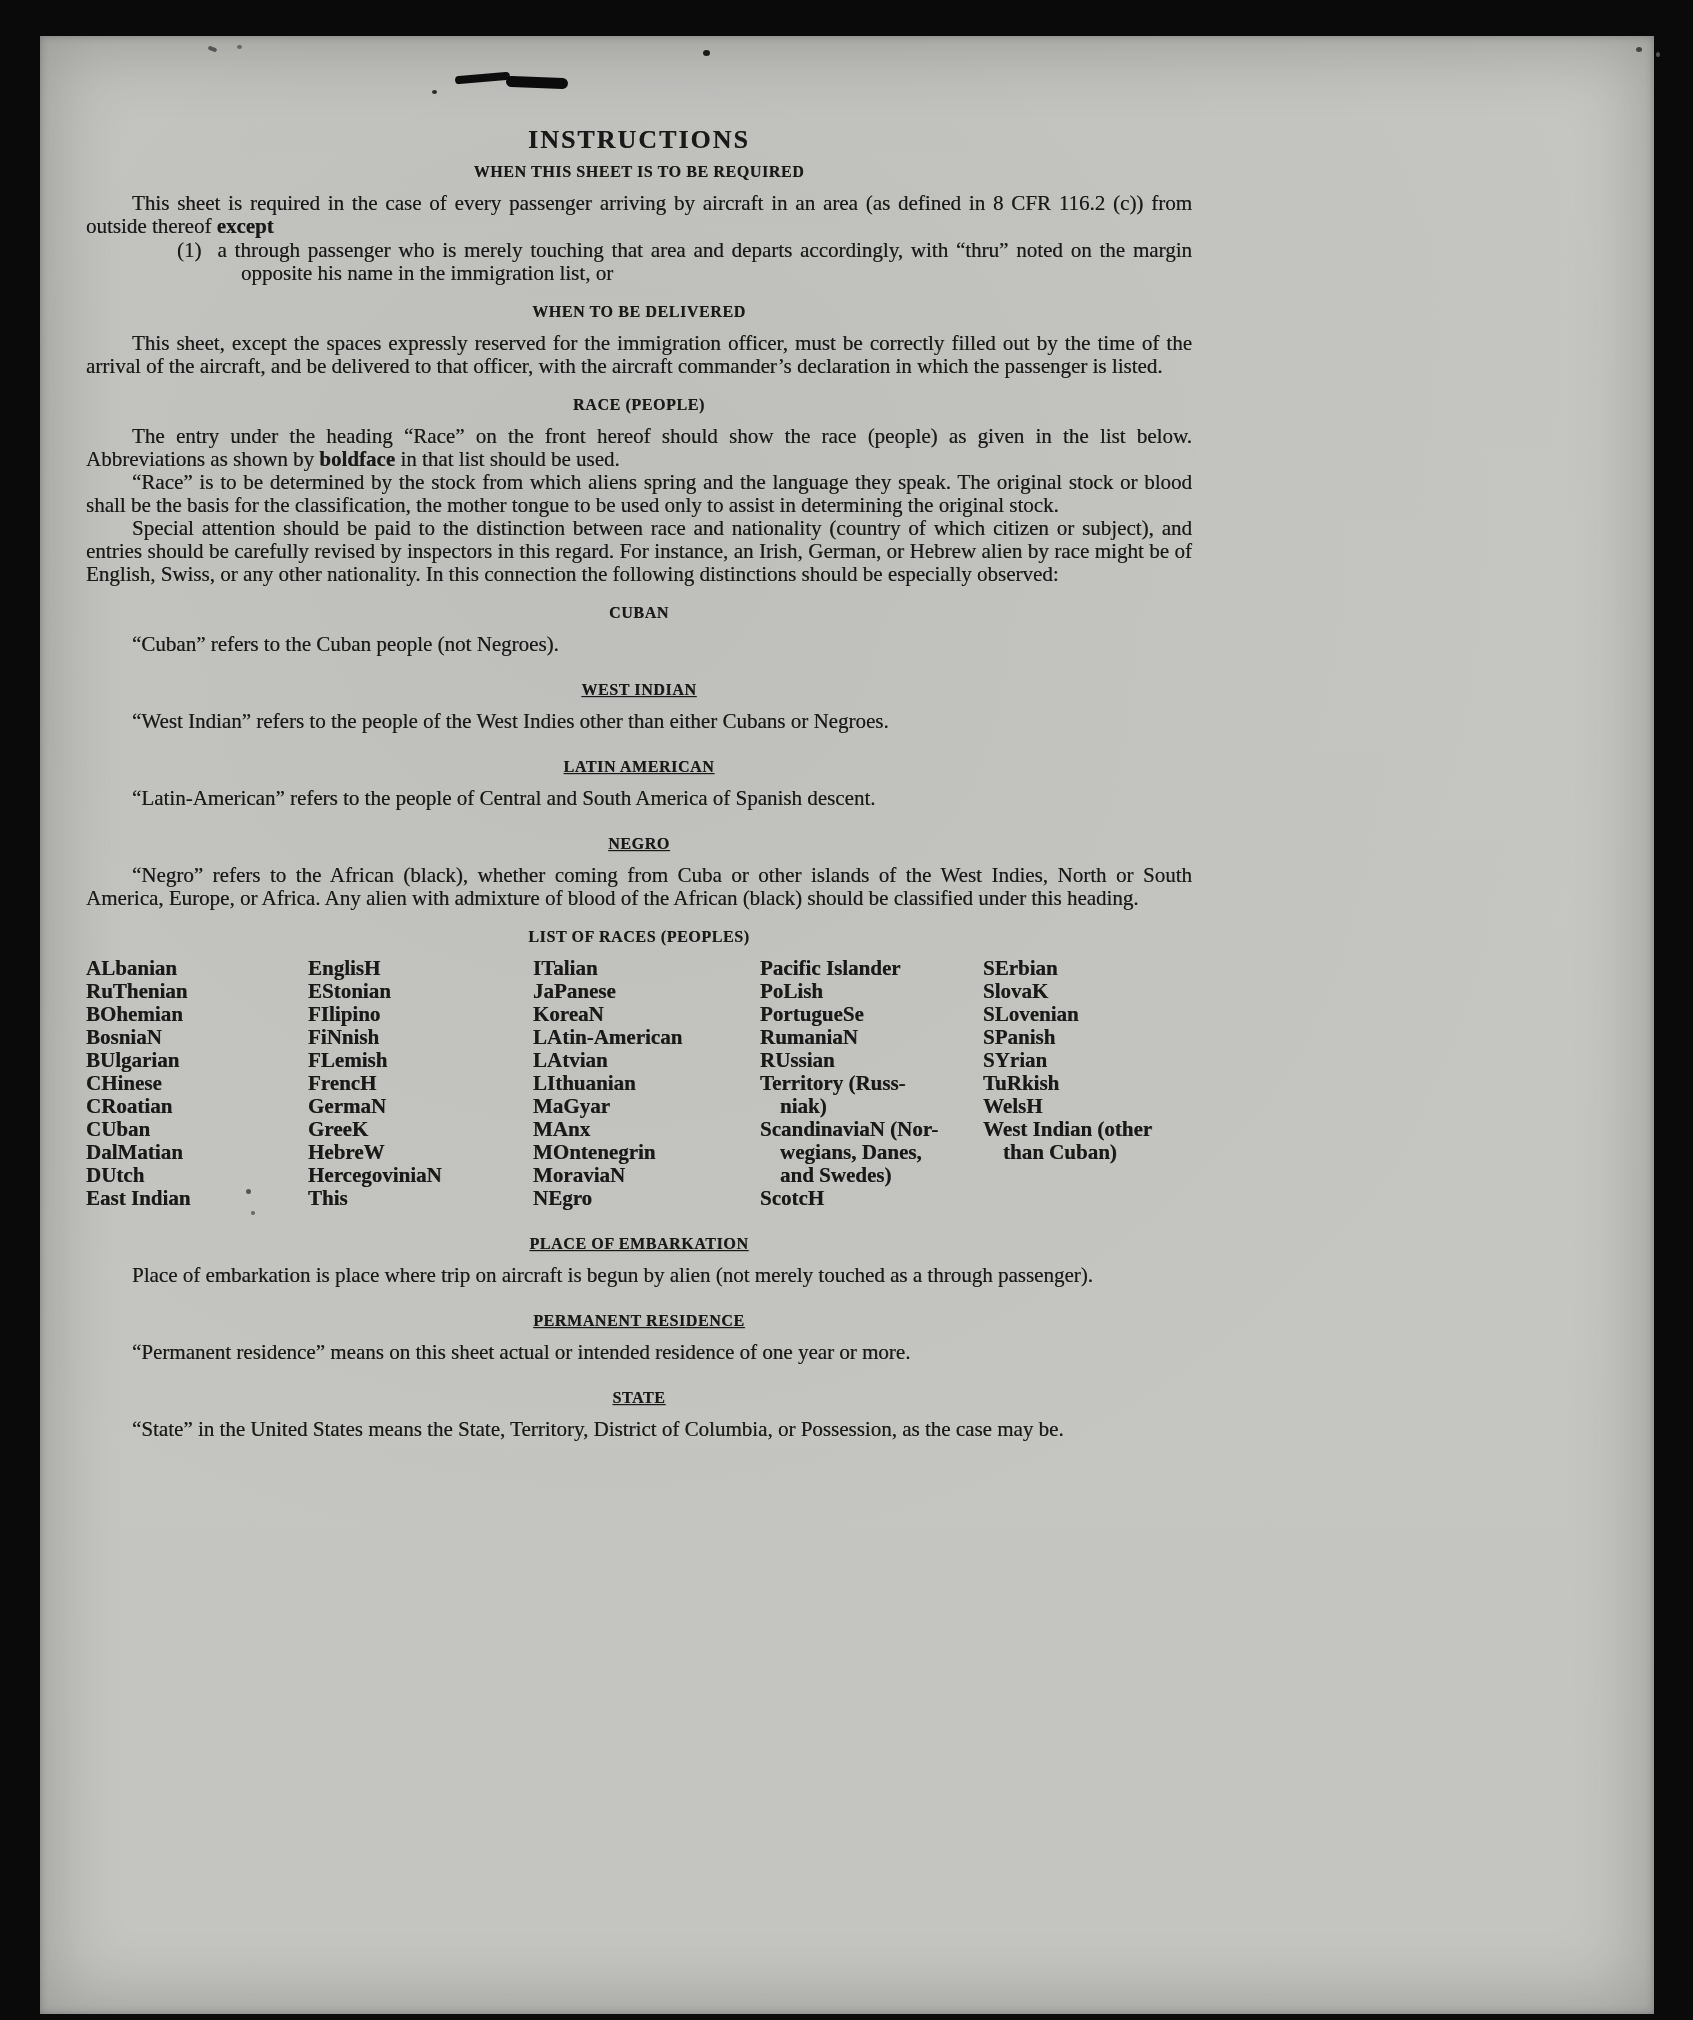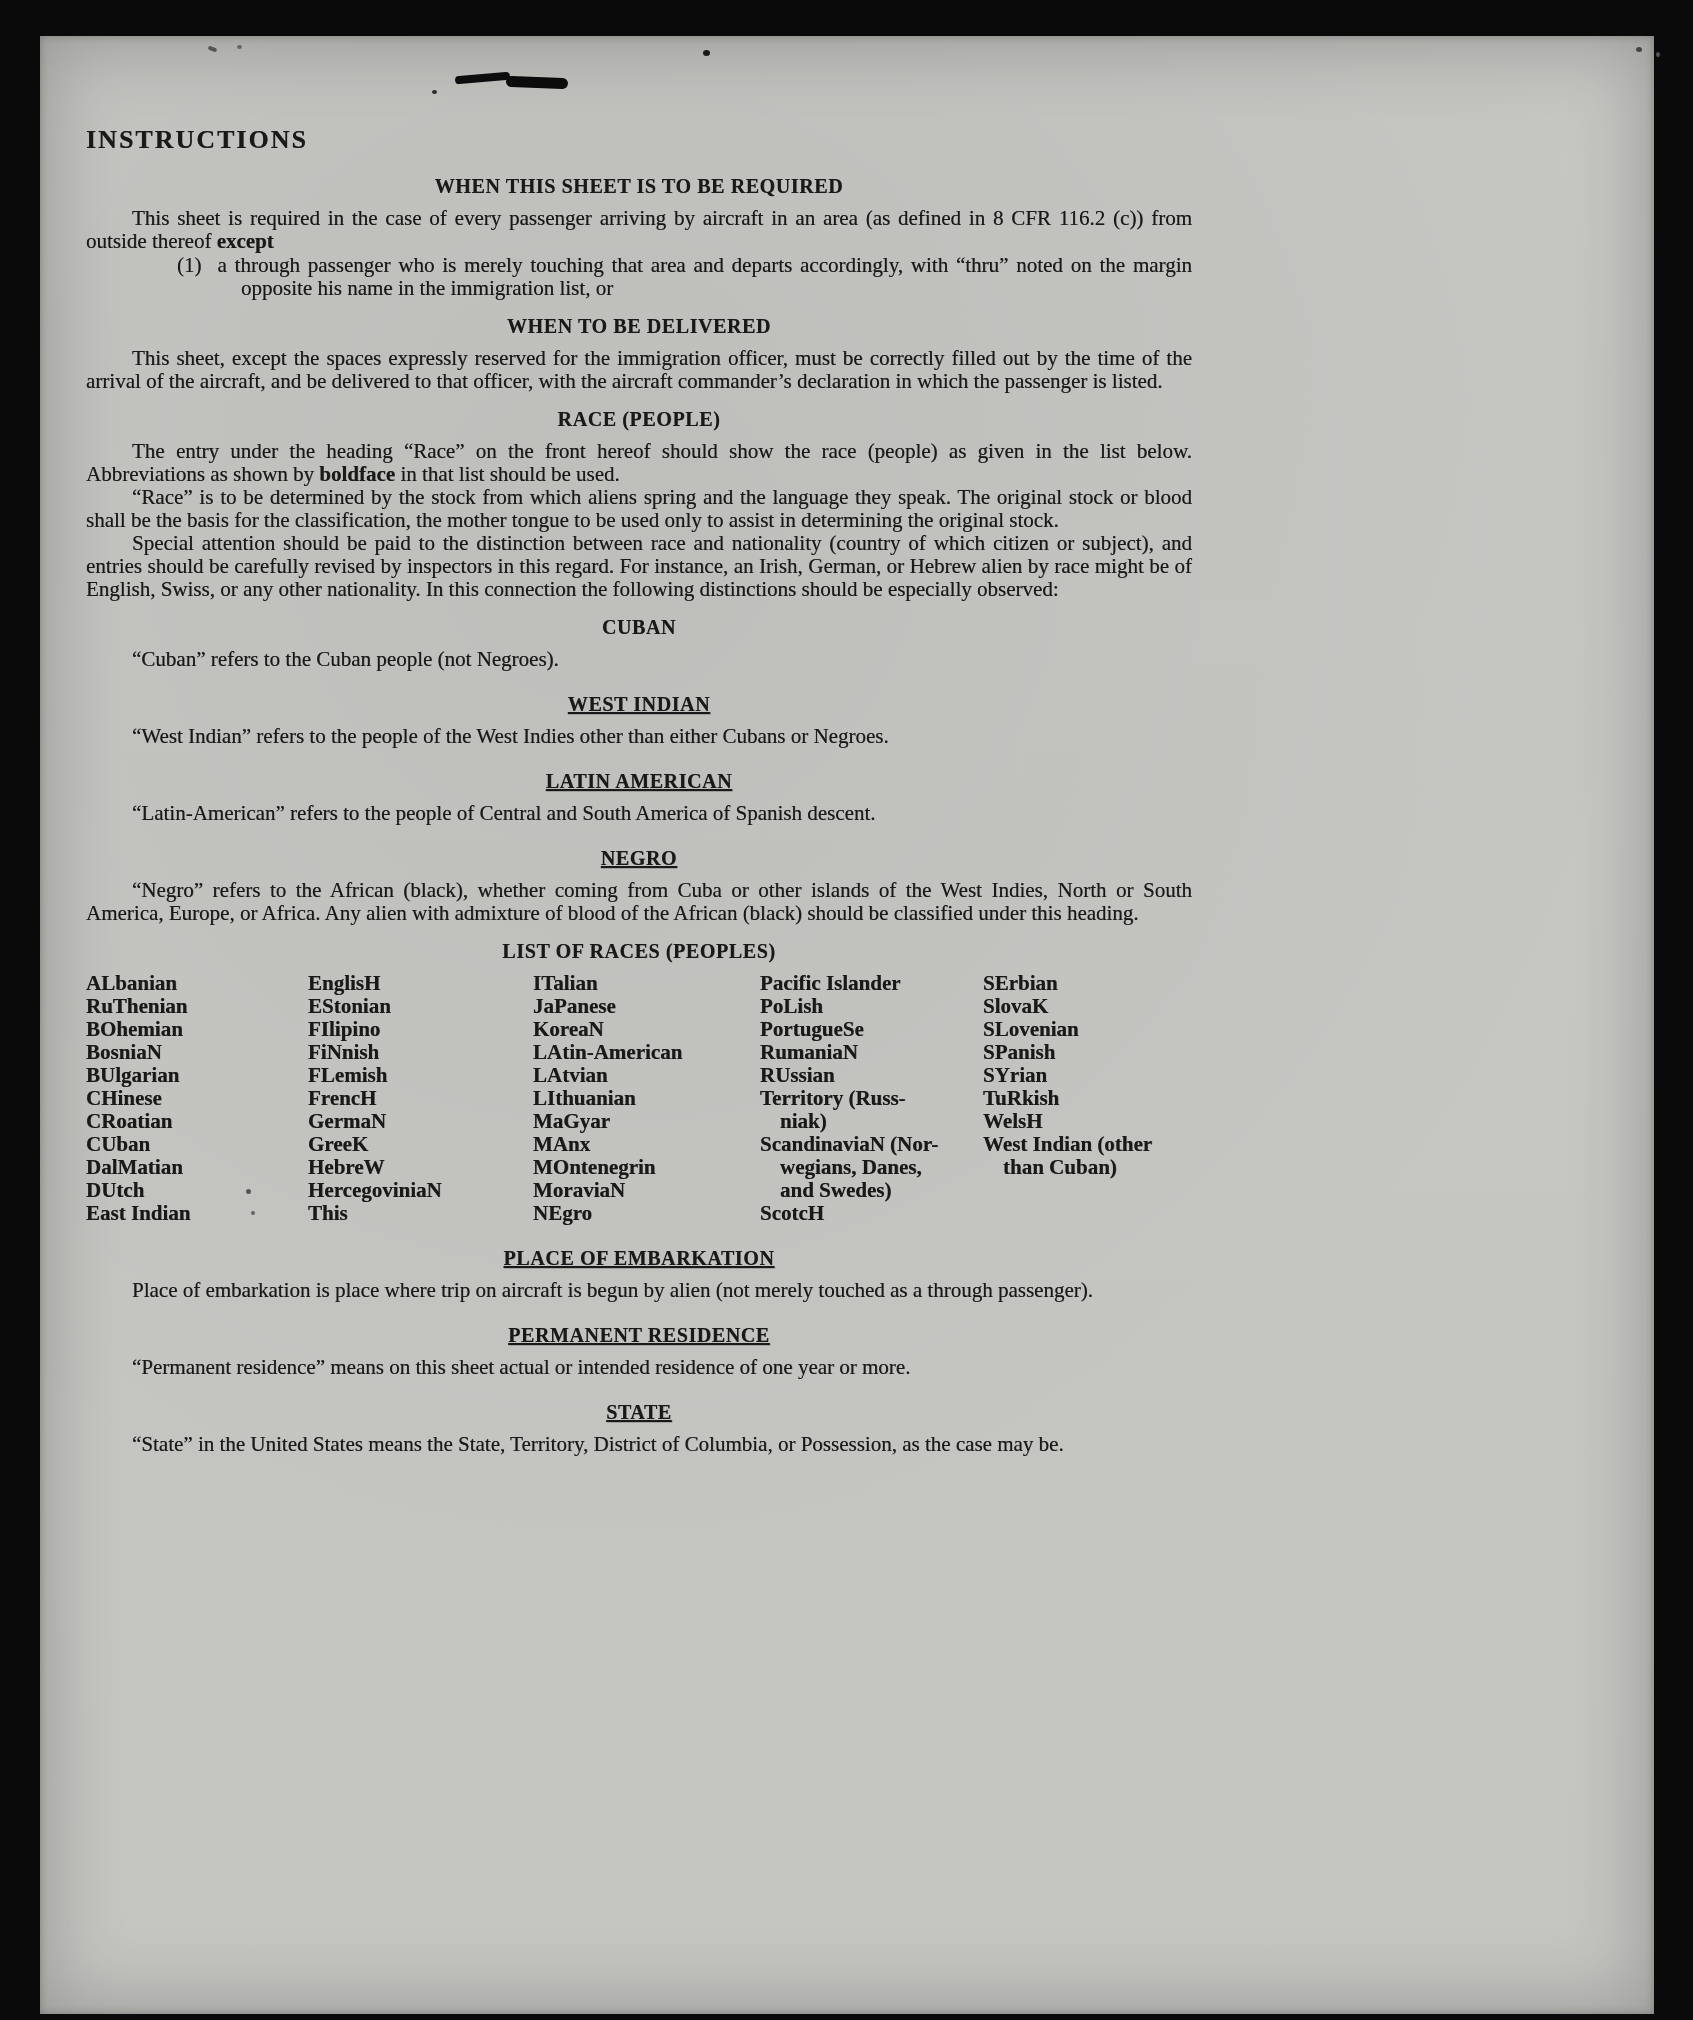--- a/index.html
+++ b/index.html
@@ -23,29 +23,30 @@
     position: absolute;
     left: 46px; top: 0;
     width: 1106px;
     padding-top: 92px;
     color: var(--ink, #191919);
     font-size: 21px;
     line-height: 23px;
     text-shadow: 0.35px 0.35px 0 rgba(15,15,15,0.55);
   }
   .doc-title {
+    text-align: center;
     font-weight: 700;
     font-size: 26px;
     letter-spacing: 2px;
-    margin-bottom: 24px;
+    margin-bottom: 9px;
   }
   .sec-h {
     text-align: center;
     font-weight: 700;
-    font-size: 20px;
+    font-size: 16px;
     letter-spacing: 0.6px;
     margin: 15px 0 9px 0;
   }
   .sec-h.first { margin-top: 5px; }
   .sec-h.gap-lg { margin-top: 22px; text-decoration: underline; }
   .para { margin: 0; text-indent: 46px; text-align: justify; }
   b { font-weight: 700; }
   .num-list { margin: 1px 0; }
   .num-item {
     padding-left: 155px;

